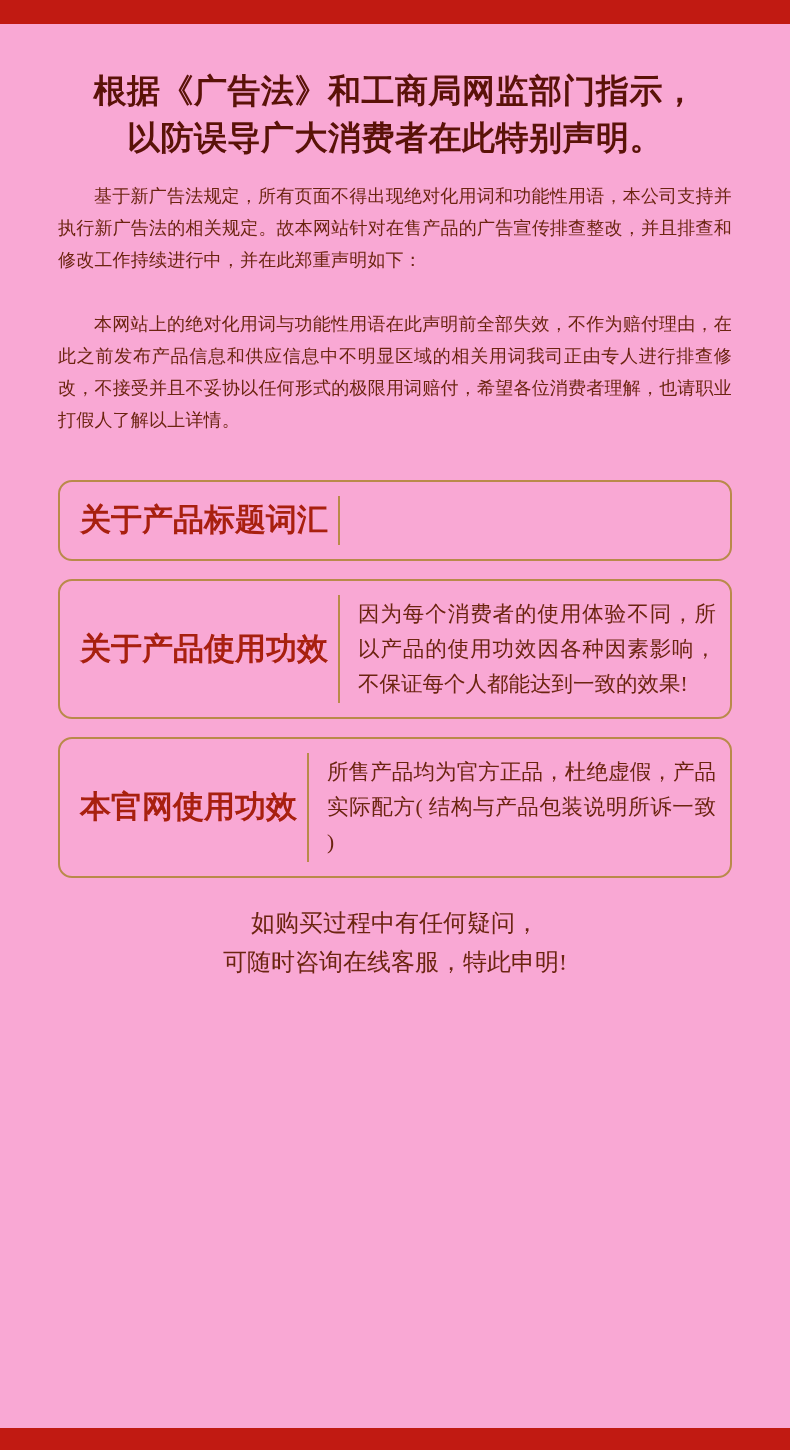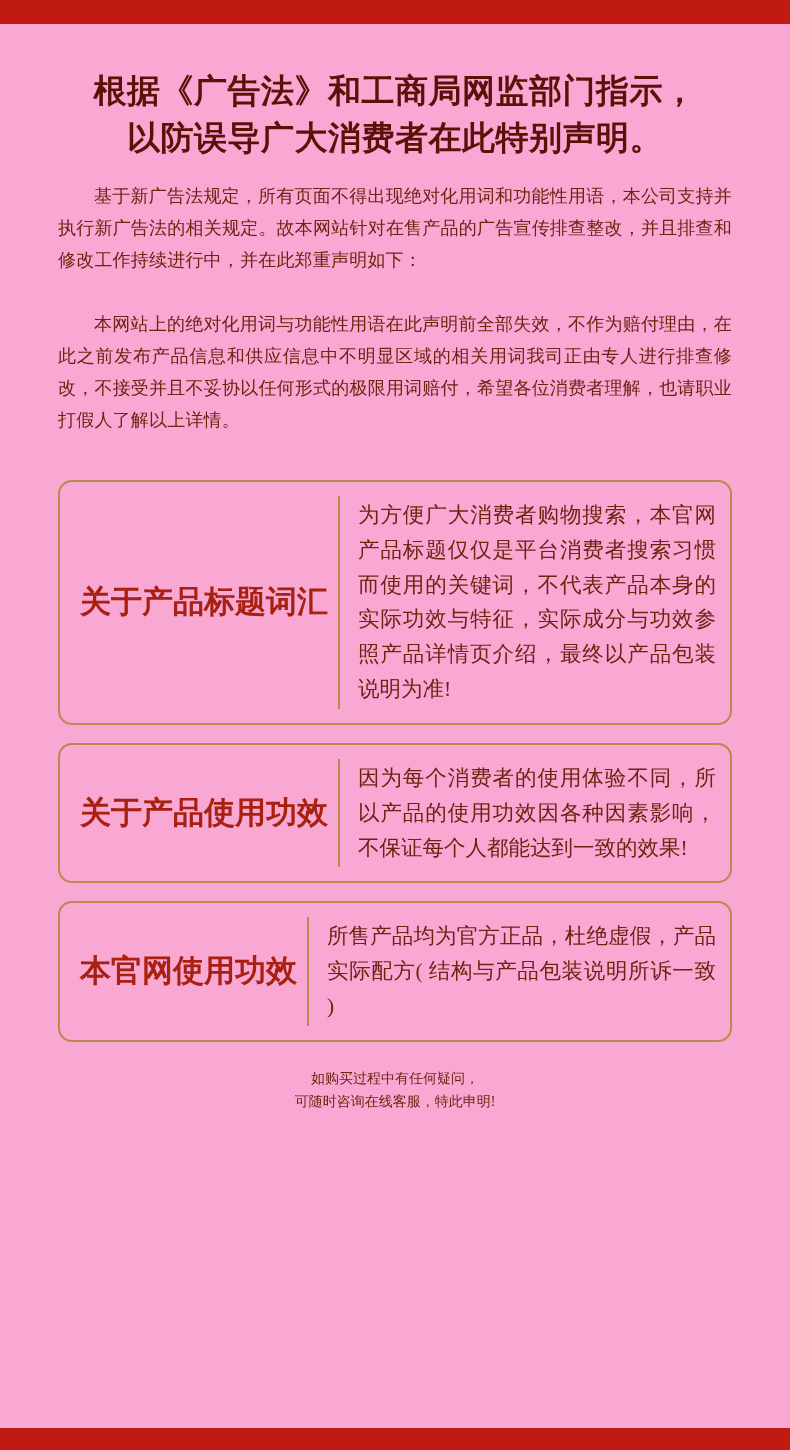--- a/index.html
+++ b/index.html
@@ -98,21 +98,21 @@
     padding: 2px 4px 2px 18px;
     text-align: justify;
     text-justify: inter-ideograph;
     display: flex;
     align-items: center;
   }
   .footer {
     margin-top: 26px;
     text-align: center;
     color: #6b2410;
-    font-size: 14px;
+    font-size: 24px;
     line-height: 1.62;
   }
   .footer div {
     white-space: nowrap;
   }
 </style>
 </head>
 <body>
 
 <div class="page">
@@ -129,21 +129,20 @@
     <p class="para first">基于新广告法规定，所有页面不得出现绝对化用词和功能性用语，本公司支持并执行新广告法的相关规定。故本网站针对在售产品的广告宣传排查整改，并且排查和修改工作持续进行中，并在此郑重声明如下：</p>
     <p class="para second">本网站上的绝对化用词与功能性用语在此声明前全部失效，不作为赔付理由，在此之前发布产品信息和供应信息中不明显区域的相关用词我司正由专人进行排查修改，不接受并且不妥协以任何形式的极限用词赔付，希望各位消费者理解，也请职业打假人了解以上详情。</p>
 
     <div class="cards">
 
       <div class="card">
         <div class="card-title">
           <span>关于产品</span>
           <span>标题词汇</span>
         </div>
-        <div class="card-body">为方便广大消费者购物搜索，本官网产品标题仅仅是平台消费者搜索习惯而使用的关键词，不代表产品本身的实际功效与特征，实际成分与功效参照产品详情页介绍，最终以产品包装说明为准!</div>
       </div>
 
       <div class="card">
         <div class="card-title">
           <span>关于产品</span>
           <span>使用功效</span>
         </div>
         <div class="card-body">因为每个消费者的使用体验不同，所以产品的使用功效因各种因素影响，不保证每个人都能达到一致的效果!</div>
       </div>
 

